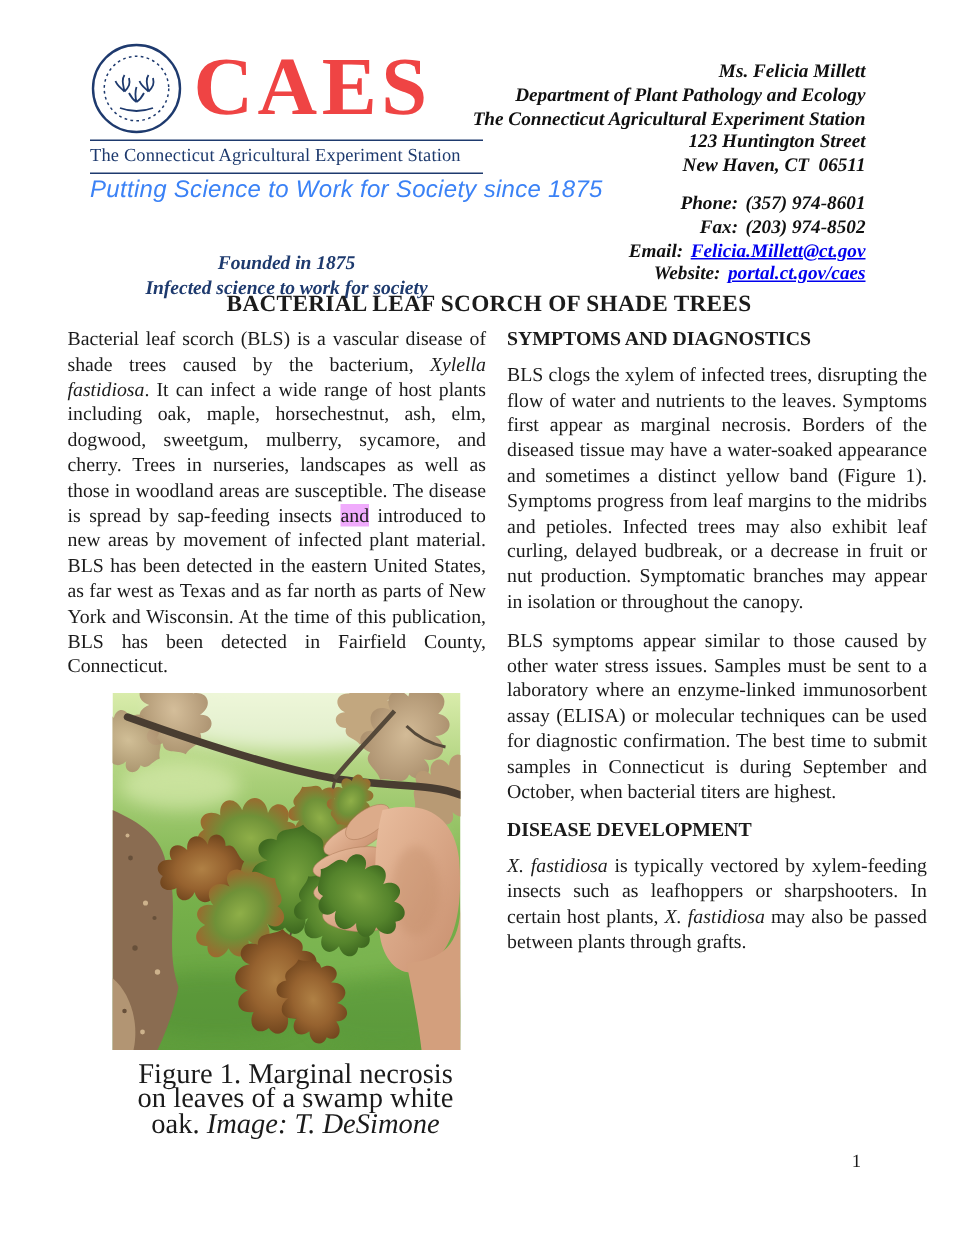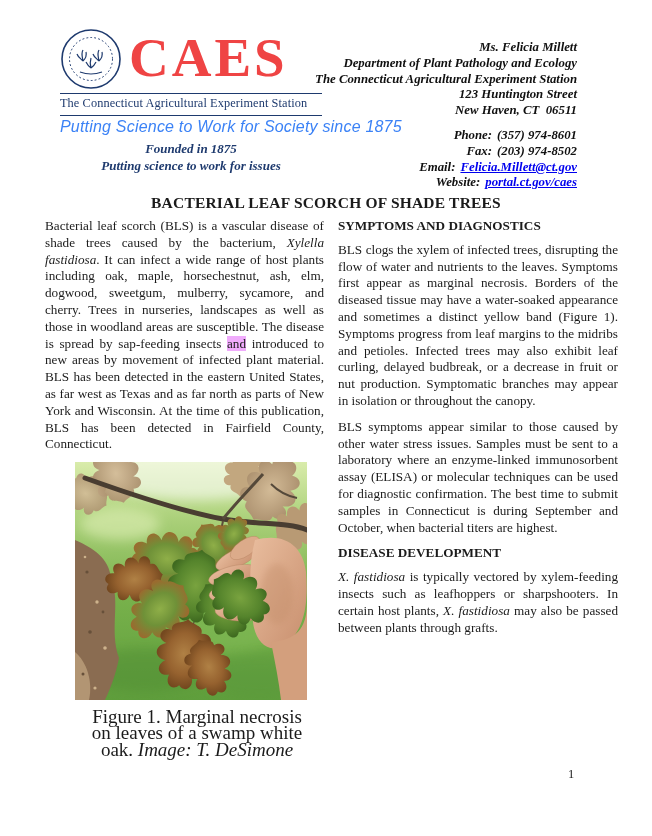--- a/index.html
+++ b/index.html
@@ -18,21 +18,21 @@
   .tagline{font-family:"Liberation Sans",sans-serif;font-style:italic;color:#3b82f6;
            font-size:16px;padding-top:2.5px;letter-spacing:.2px;white-space:nowrap;}
 
   .contact{position:absolute;right:75px;top:40px;text-align:right;font-weight:bold;font-style:italic;
            font-size:12.8px;line-height:15.8px;color:#101010;}
   .contact div{white-space:pre-wrap;}
   .contact .gap{height:9px;}
   .lbl{margin-right:5px;}
   a.link{color:#0000ee;text-decoration:underline;cursor:pointer;}
 
-  .founded{position:absolute;left:60px;top:140px;width:262px;text-align:center;color:#1e3a6e;
+  .founded{position:absolute;left:60px;top:166px;width:262px;text-align:center;color:#1e3a6e;
            font-weight:bold;font-style:italic;font-size:13px;line-height:17px;}
 
   
   .doc-title{position:absolute;left:0;top:194px;width:652px;text-align:center;font-weight:bold;
              font-size:15.5px;letter-spacing:.2px;}
   .col{position:absolute;top:218px;font-size:13.2px;line-height:16.8px;text-align:justify;}
   .col-left{left:45px;width:279px;}
   .col-right{left:338px;width:280px;}
   .col p{margin:0 0 9px 0;}
   .sec{font-size:13.2px;font-weight:bold;margin:0 0 7px 0;text-align:left;}
@@ -77,21 +77,21 @@
     <div><div>Ms. Felicia Millett</div><div>Department of Plant Pathology and Ecology</div><div>The Connecticut Agricultural Experiment Station</div><div>123 Huntington Street</div><div>New Haven, CT  06511</div></div>
     <div class="gap"></div>
     <div><span class="lbl">Phone:</span><span>(357) 974-8601</span></div>
     <div><span class="lbl">Fax:</span><span>(203) 974-8502</span></div>
     <div><span class="lbl">Email:</span><a class="link">Felicia.Millett@ct.gov</a></div>
     <div><span class="lbl">Website:</span><a class="link">portal.ct.gov/caes</a></div>
   </div>
 
   <div class="founded">
     <div>Founded in 1875</div>
-    <div>Putting science to work for issues</div>
+    <div>Infected science to work for society</div>
   </div>
 
   <div class="doc-title">BACTERIAL LEAF SCORCH OF SHADE TREES</div>
 
   <div class="col col-left">
     <p><span>Bacterial leaf scorch (BLS) is a vascular disease of shade trees caused by the bacterium, </span><span class="it">Xylella fastidiosa</span><span>. It can infect a wide range of host plants including oak, maple, horsechestnut, ash, elm, dogwood, sweetgum, mulberry, sycamore, and cherry. Trees in nurseries, landscapes as well as those in woodland areas are susceptible. The disease is spread by sap-feeding insects </span><span class="hl">and</span><span> introduced to new areas by movement of infected plant material. BLS has been detected in the eastern United States, as far west as Texas and as far north as parts of New York and Wisconsin. At the time of this publication, BLS has been detected in Fairfield County, Connecticut.</span></p>
 
     <div class="figure">
       <svg class="photo" viewBox="0 0 232 238" preserveAspectRatio="none">
         <defs>

